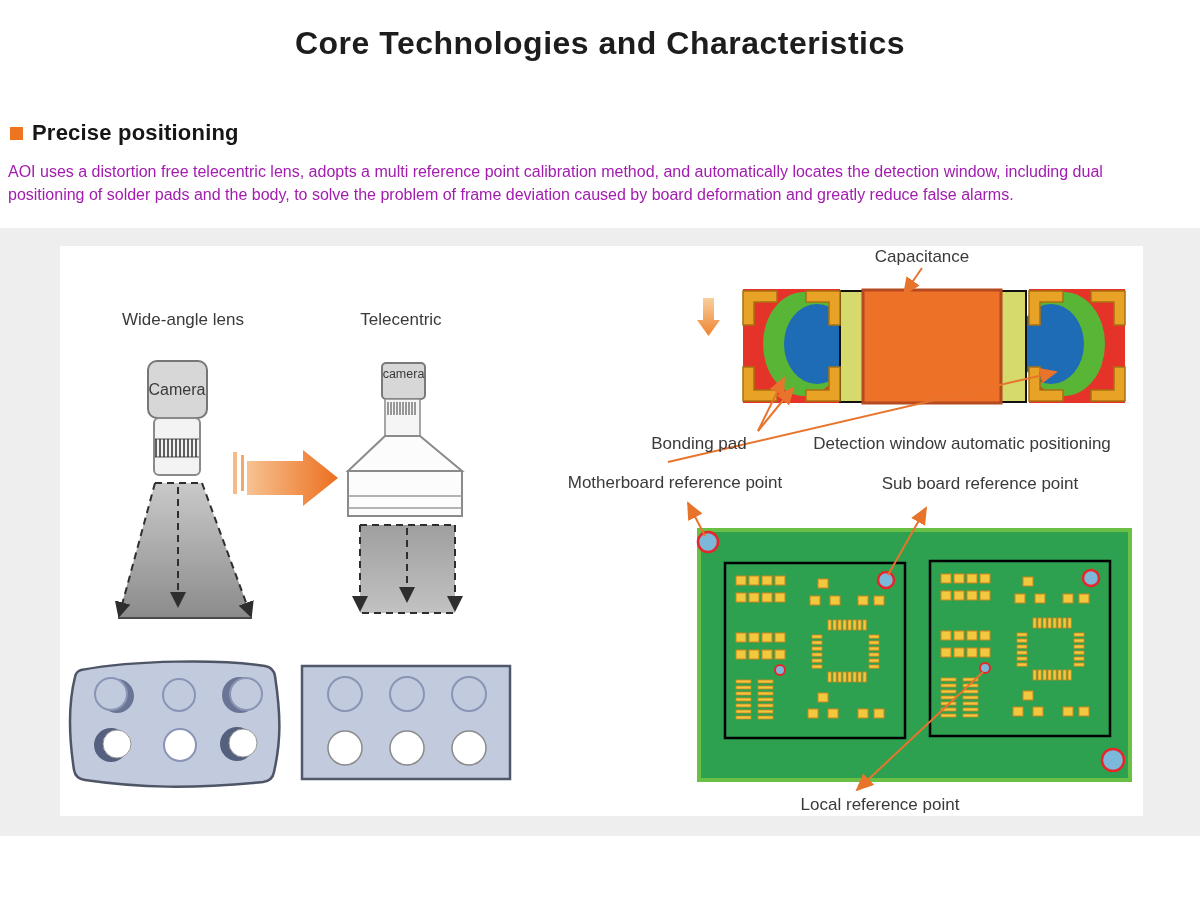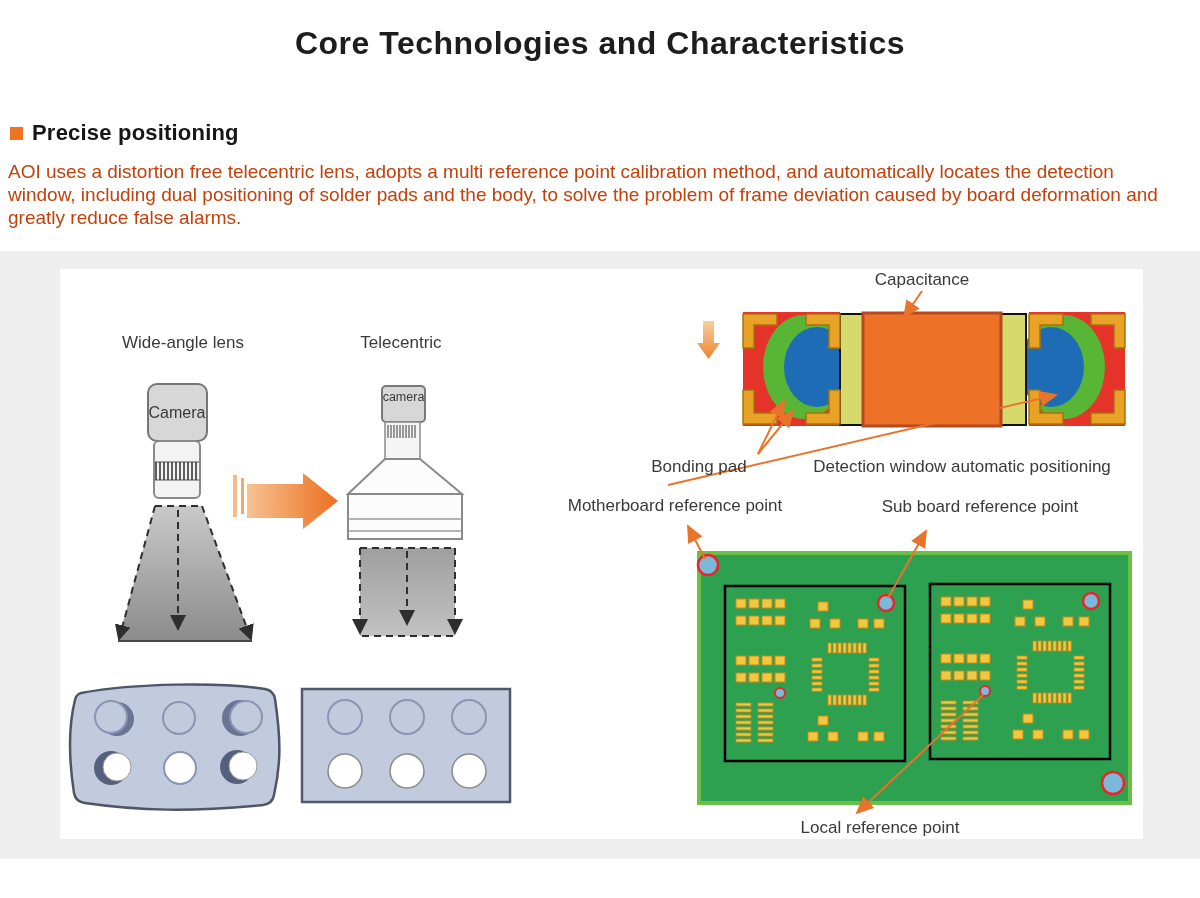--- a/index.html
+++ b/index.html
@@ -2,21 +2,21 @@
 <html><head>
 <meta charset="utf-8">
 <style>
   html,body{margin:0;padding:0;background:#ffffff;width:1200px;height:898px;overflow:hidden;
     font-family:"Liberation Sans","DejaVu Sans",sans-serif;}
   h1{margin:0;padding-top:24px;font-size:32px;line-height:38px;font-weight:bold;
      text-align:center;color:#1d1d1d;letter-spacing:.5px;}
   .sec-head{margin:58px 0 0 10px;display:flex;align-items:center;}
   .bullet{width:13px;height:13px;background:#ee7420;display:inline-block;}
   .sec-title{font-size:22px;font-weight:bold;color:#161616;margin-left:9px;letter-spacing:.2px;}
-  .para{margin:14px 38px 0 8px;font-size:19px;line-height:23px;color:#c2410c;}
+  .para{margin:14px 38px 0 8px;font-size:16px;line-height:23px;color:#a21caf;}
   .band{margin-top:22px;height:608px;background:#eeeeef;}
   .panel{position:relative;top:18px;left:60px;width:1083px;height:570px;background:#ffffff;}
   svg text{font-family:"Liberation Sans","DejaVu Sans",sans-serif;fill:#3a3a3a;}
   .lbl{font-size:17px;}
   .dash{stroke:#2e2e2e;stroke-width:2;stroke-dasharray:7 5;fill:none;}
   .ann{stroke:#e8742c;stroke-width:2;fill:none;}
 </style>
 </head>
 <body>
 

